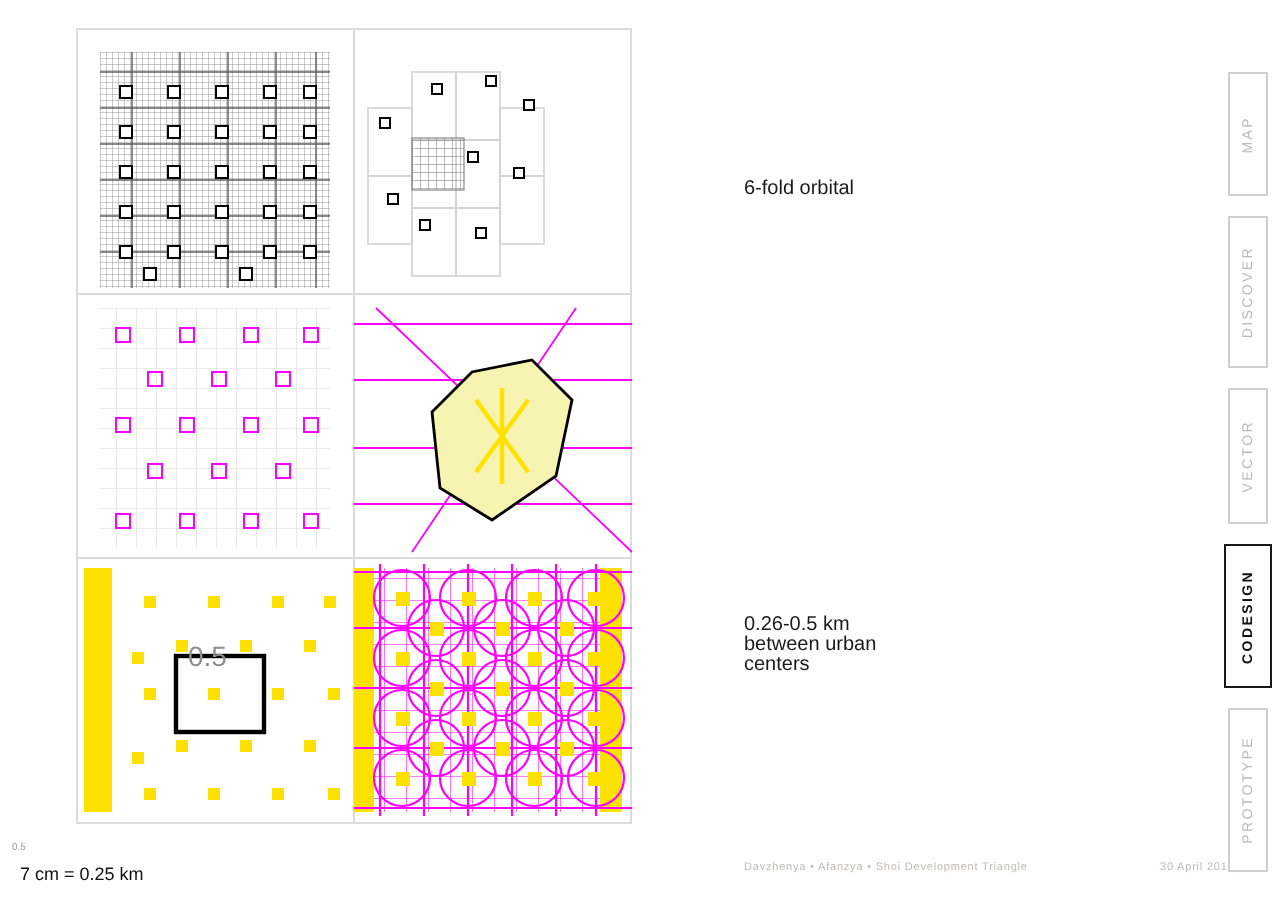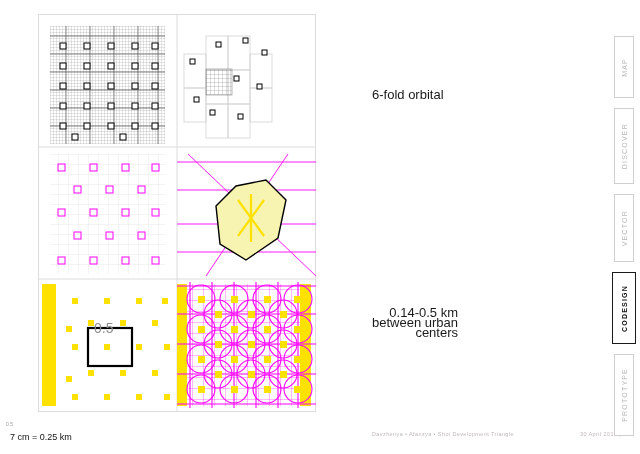--- a/index.html
+++ b/index.html
@@ -50,25 +50,24 @@
   .frame{
     position:absolute;
     left:38px;top:14px;
     width:278px;height:398px;
     box-sizing:border-box;
   }
 
   
   .note{
     position:absolute;
-    font-size:13px;
+    font-size:10px;
     color:#1a1a1a;
     line-height:10px;
     white-space:pre-line;
-    text-align:right;
   }
 
   
   .scale-note{
     position:absolute;
     left:10px;bottom:12px;
     font-size:9px;
     color:#111;
   }
   .scale-sup{
@@ -365,21 +364,21 @@
             <rect x="256" y="372" width="7" height="7"></rect>
         </g>
       </g>
 
     </svg>
 
     <div class="half-label" style="left:56px;top:306px;">0.5</div>
   </div>
 
   <div class="note" style="left:372px;top:90px;">6-fold orbital</div>
-  <div class="note" style="left:372px;top:308px;">0.14-0.5 km
+  <div class="note" style="left:372px;top:308px;">0.26-0.5 km
 between urban
 centers</div>
 
   <div class="scale-sup">0.5</div>
   <div class="scale-note">7 cm = 0.25 km</div>
   <div class="footer-center">Davzhenya • Afanzya • Shoi Development Triangle</div>
   <div class="footer-right">30 April 2013   |   66</div>
 
   <div class="tab-rail">
     <div class="tab" style="top:28px;height:62px;">

